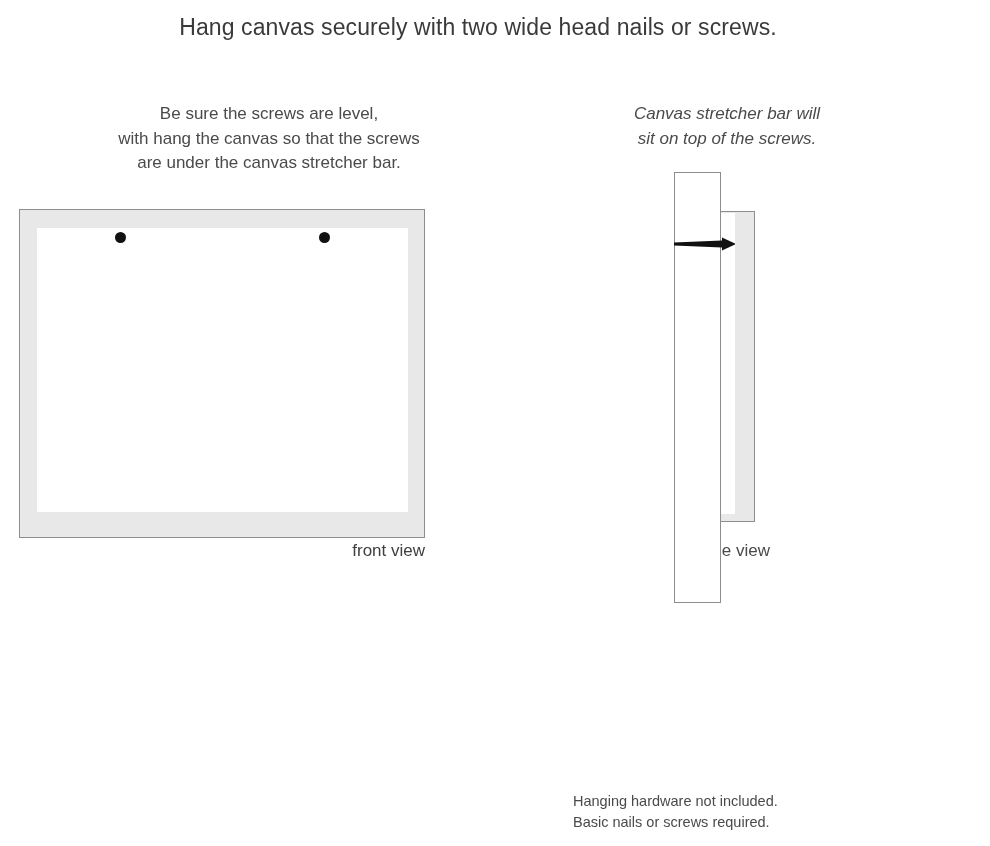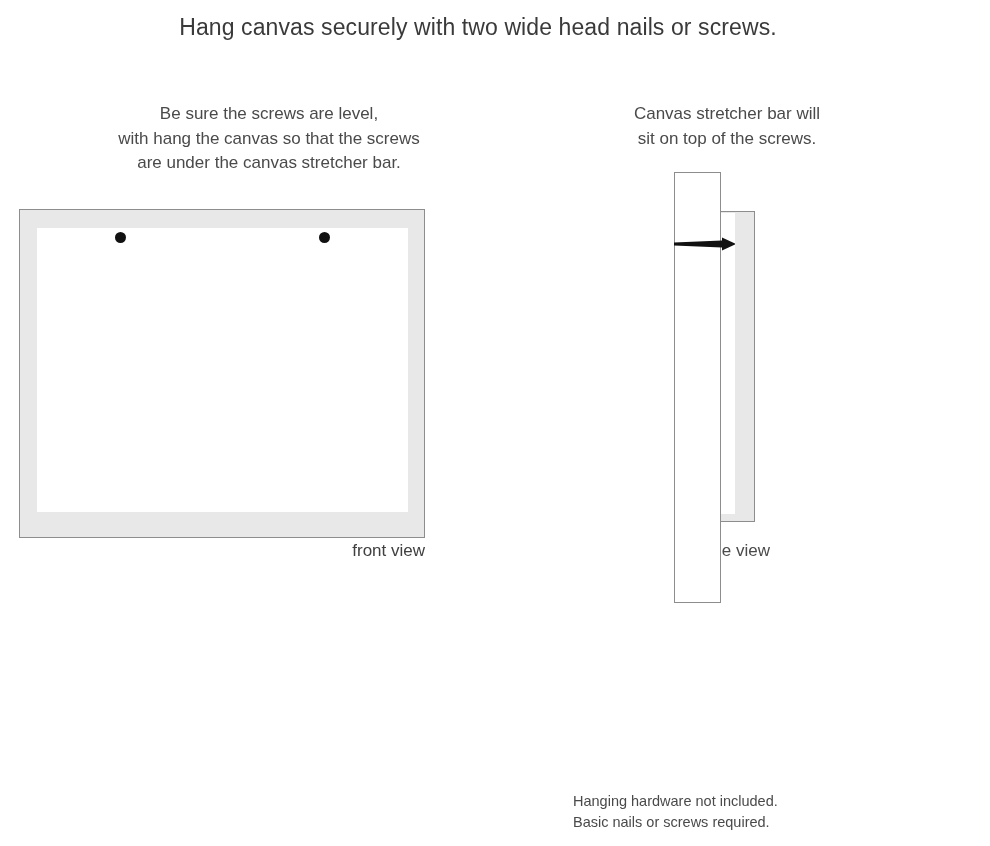--- a/index.html
+++ b/index.html
@@ -43,20 +43,21 @@
   }
   #caption-front {
     left: 0;
     top: 102px;
     width: 444px;
   }
   #caption-side {
     left: 530px;
     top: 102px;
     width: 300px;
+    font-style: italic;
   }
   .caption-line {
     display: block;
     white-space: nowrap;
   }
 
   
   #front-view {
     position: absolute;
     left: 19px;

